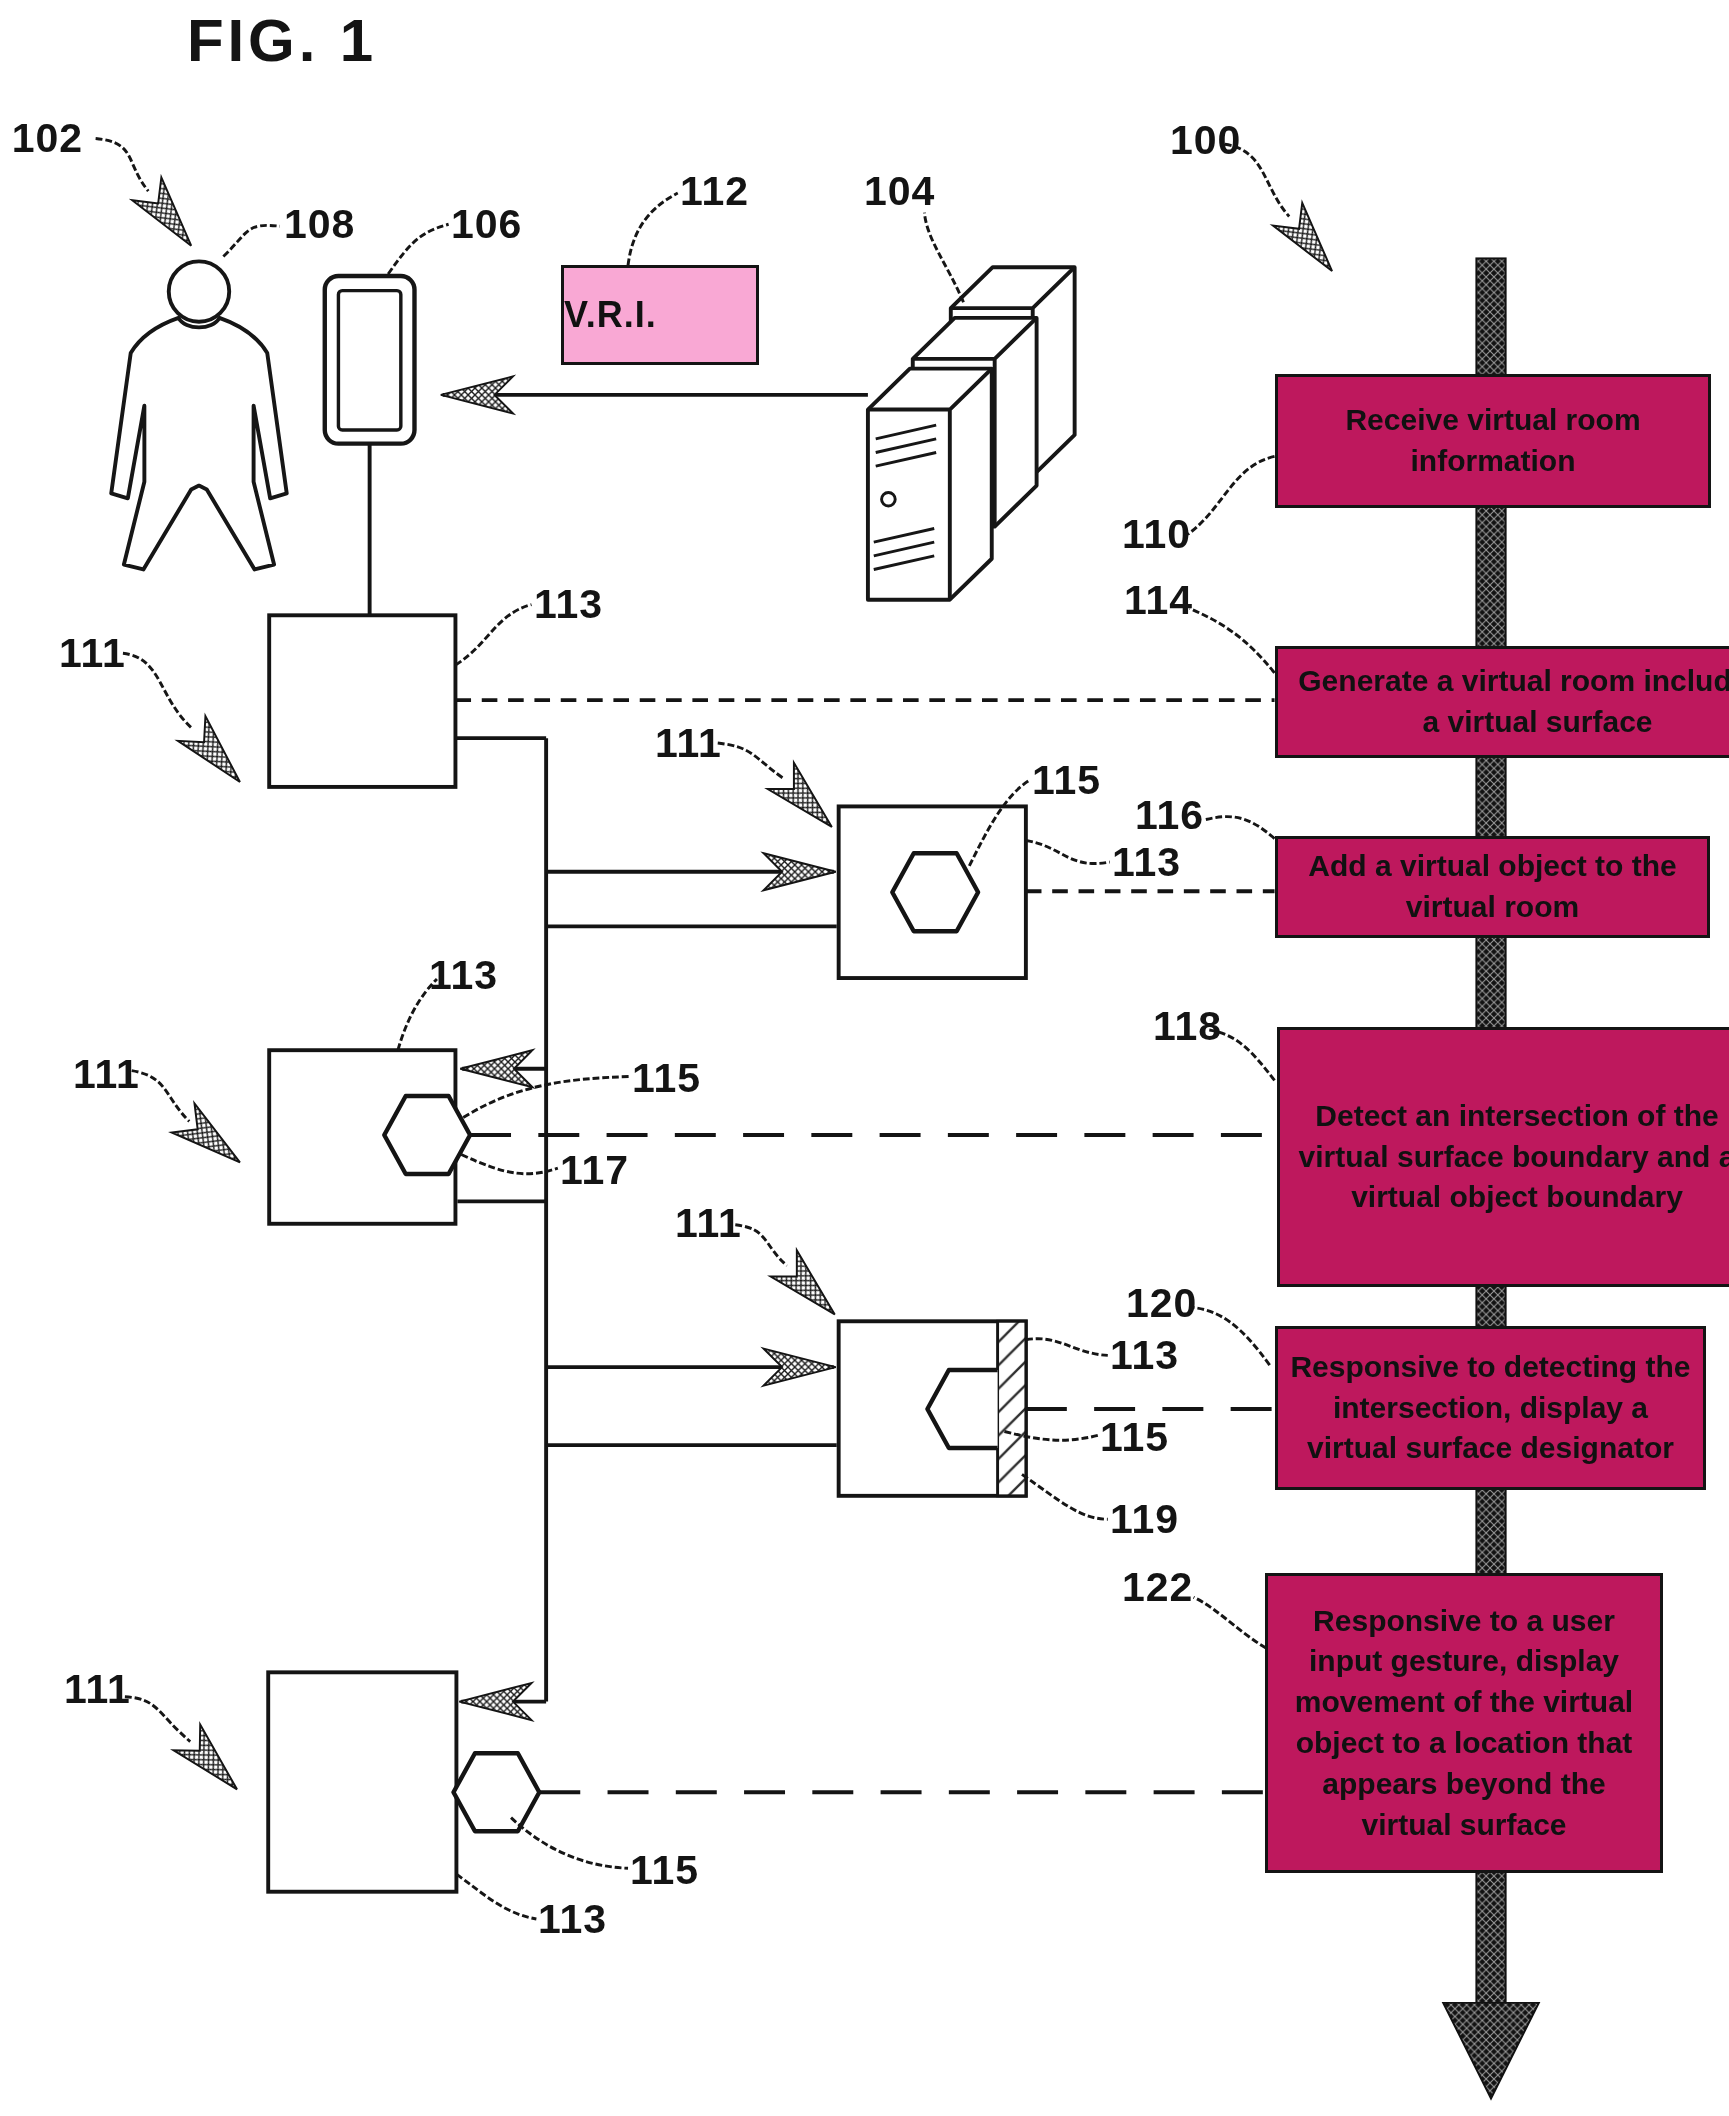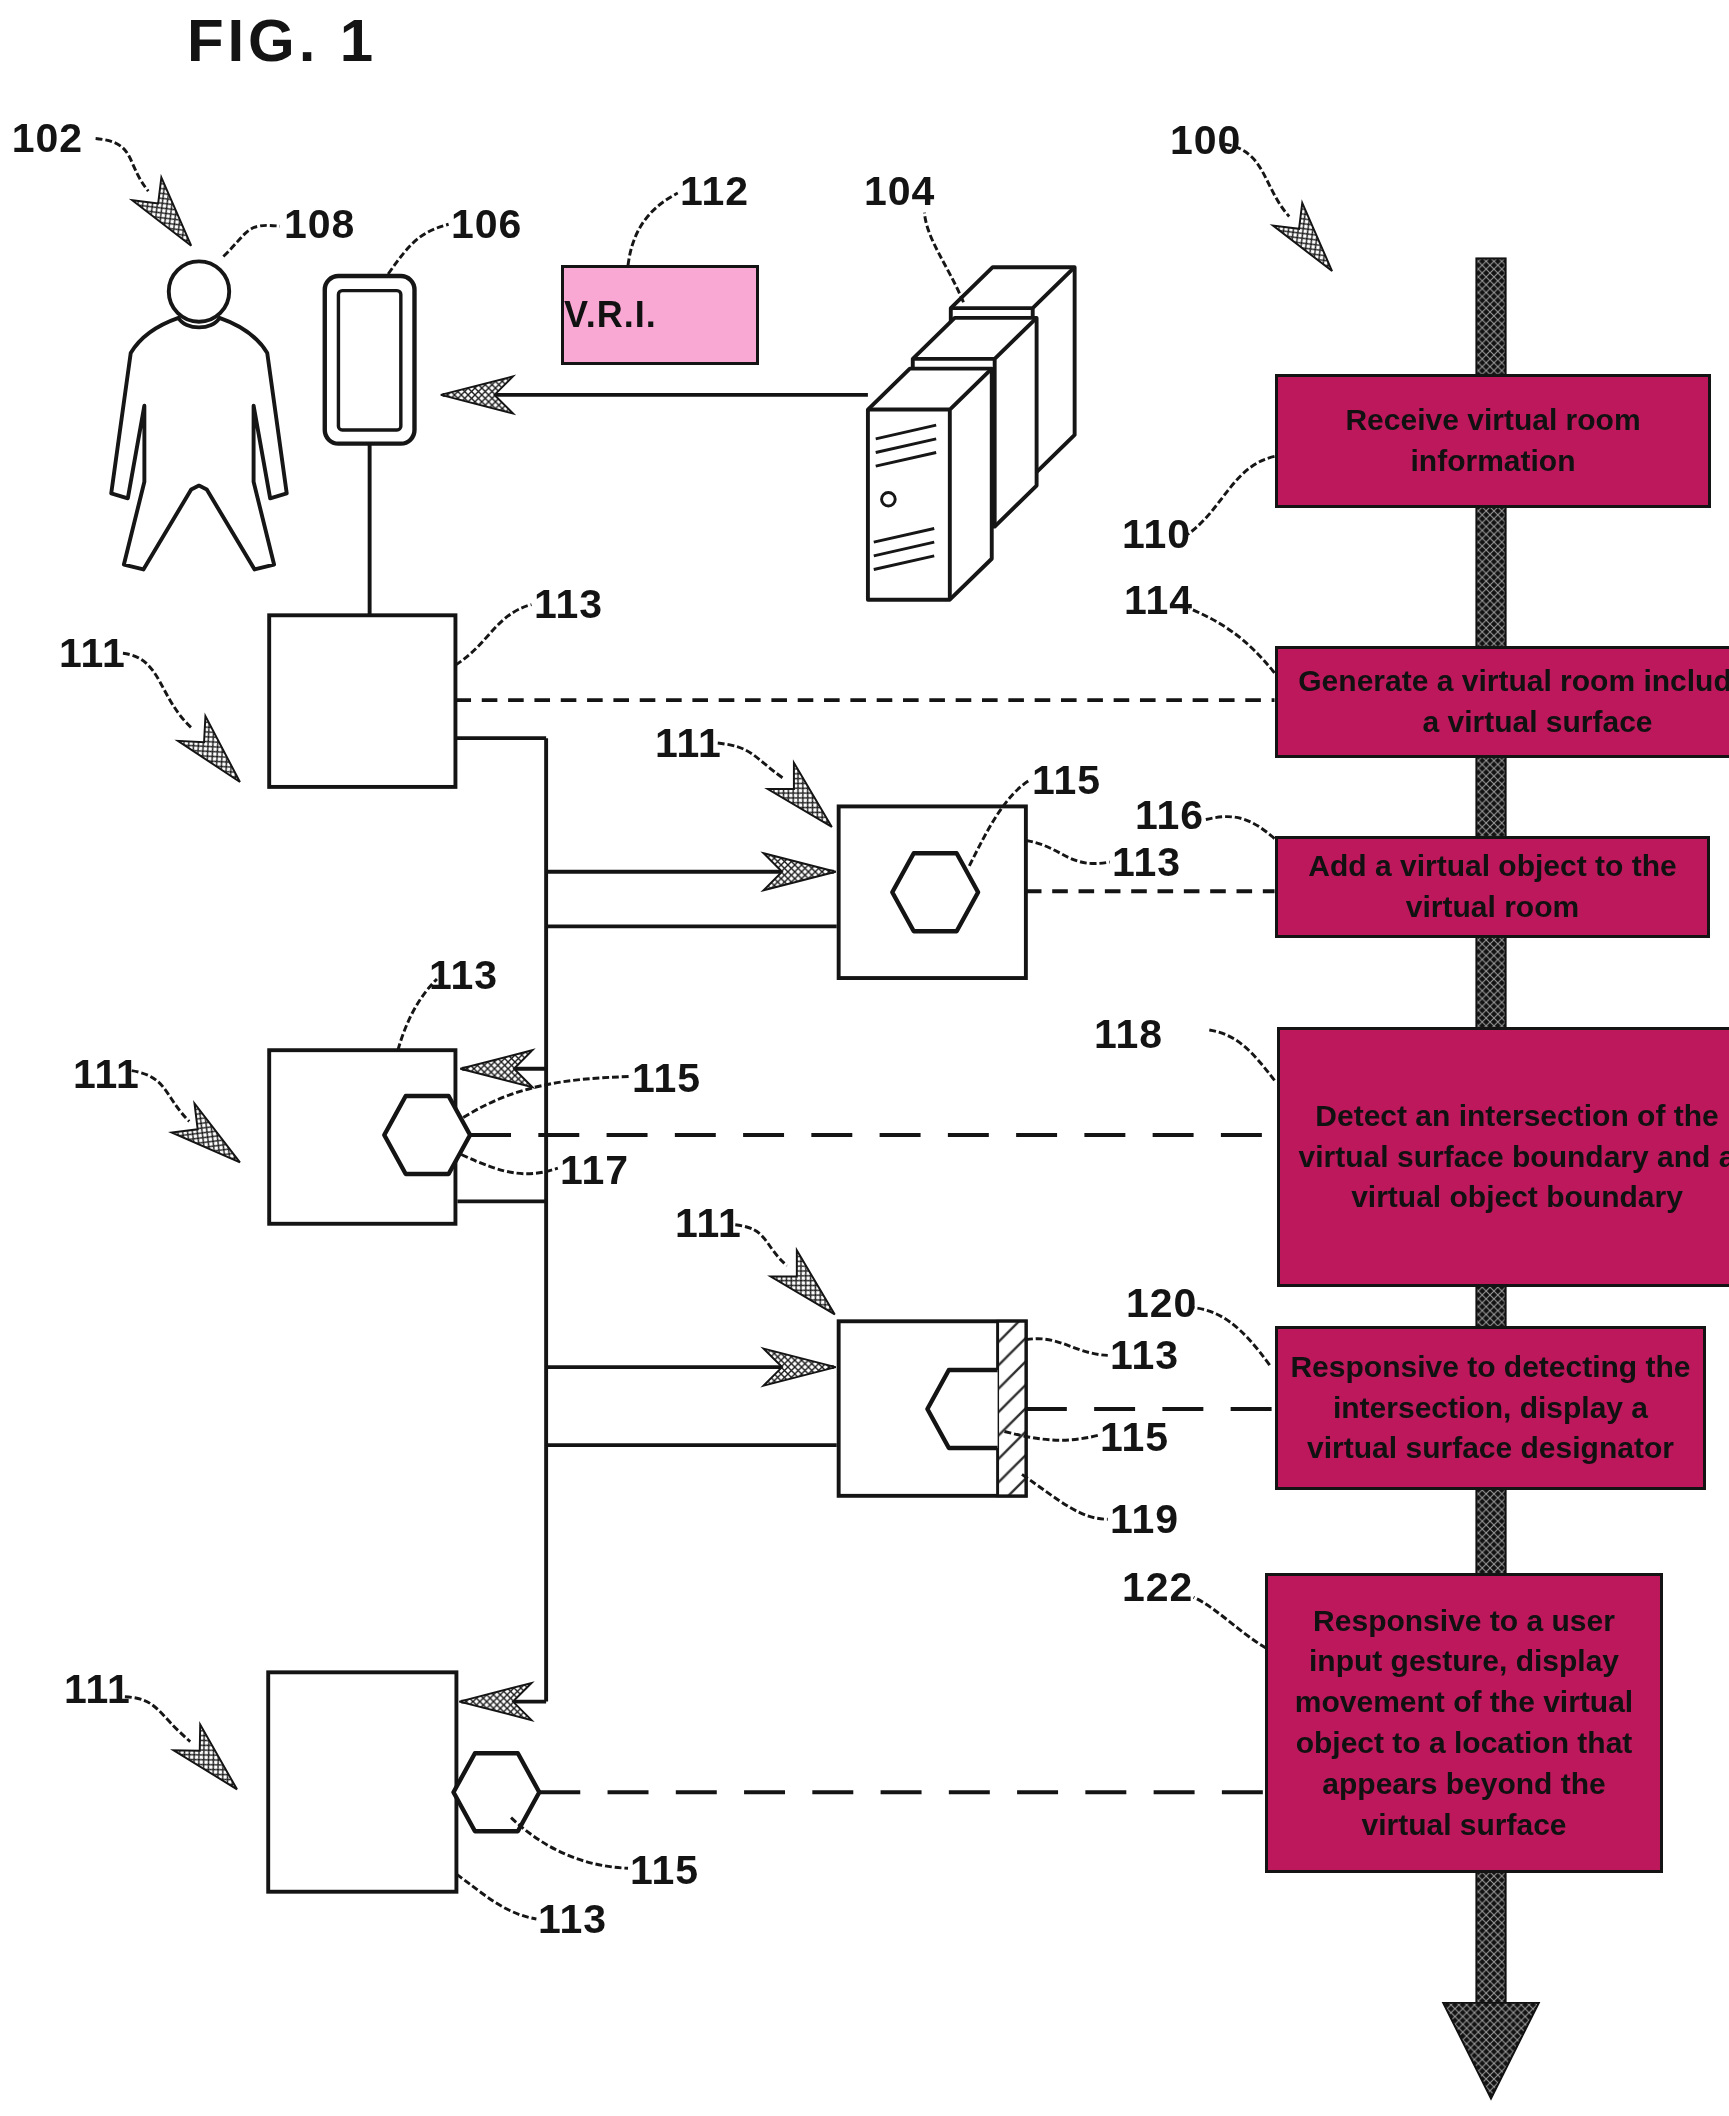--- a/index.html
+++ b/index.html
@@ -176,21 +176,21 @@
   <div class="ref" style="left:11.7px;top:115px;">102</div>
   <div class="ref" style="left:284px;top:201px;">108</div>
   <div class="ref" style="left:451px;top:201px;">106</div>
   <div class="ref" style="left:680px;top:168px;">112</div>
   <div class="ref" style="left:864px;top:168px;">104</div>
   <div class="ref" style="left:1170px;top:117px;">100</div>
 
   <div class="ref" style="left:1122px;top:511px;">110</div>
   <div class="ref" style="left:1124px;top:577px;">114</div>
   <div class="ref" style="left:1135px;top:792px;">116</div>
-  <div class="ref" style="left:1094px;top:1003px;margin-top:8px;">118</div>
+  <div class="ref" style="left:1153px;top:1003px;">118</div>
   <div class="ref" style="left:1126px;top:1280px;">120</div>
   <div class="ref" style="left:1122px;top:1564px;">122</div>
 
   <div class="ref" style="left:534px;top:581px;">113</div>
   <div class="ref" style="left:1112px;top:839px;">113</div>
   <div class="ref" style="left:429px;top:952px;">113</div>
   <div class="ref" style="left:1110px;top:1332px;">113</div>
   <div class="ref" style="left:538px;top:1896px;">113</div>
 
   <div class="ref" style="left:59px;top:630px;">111</div>

